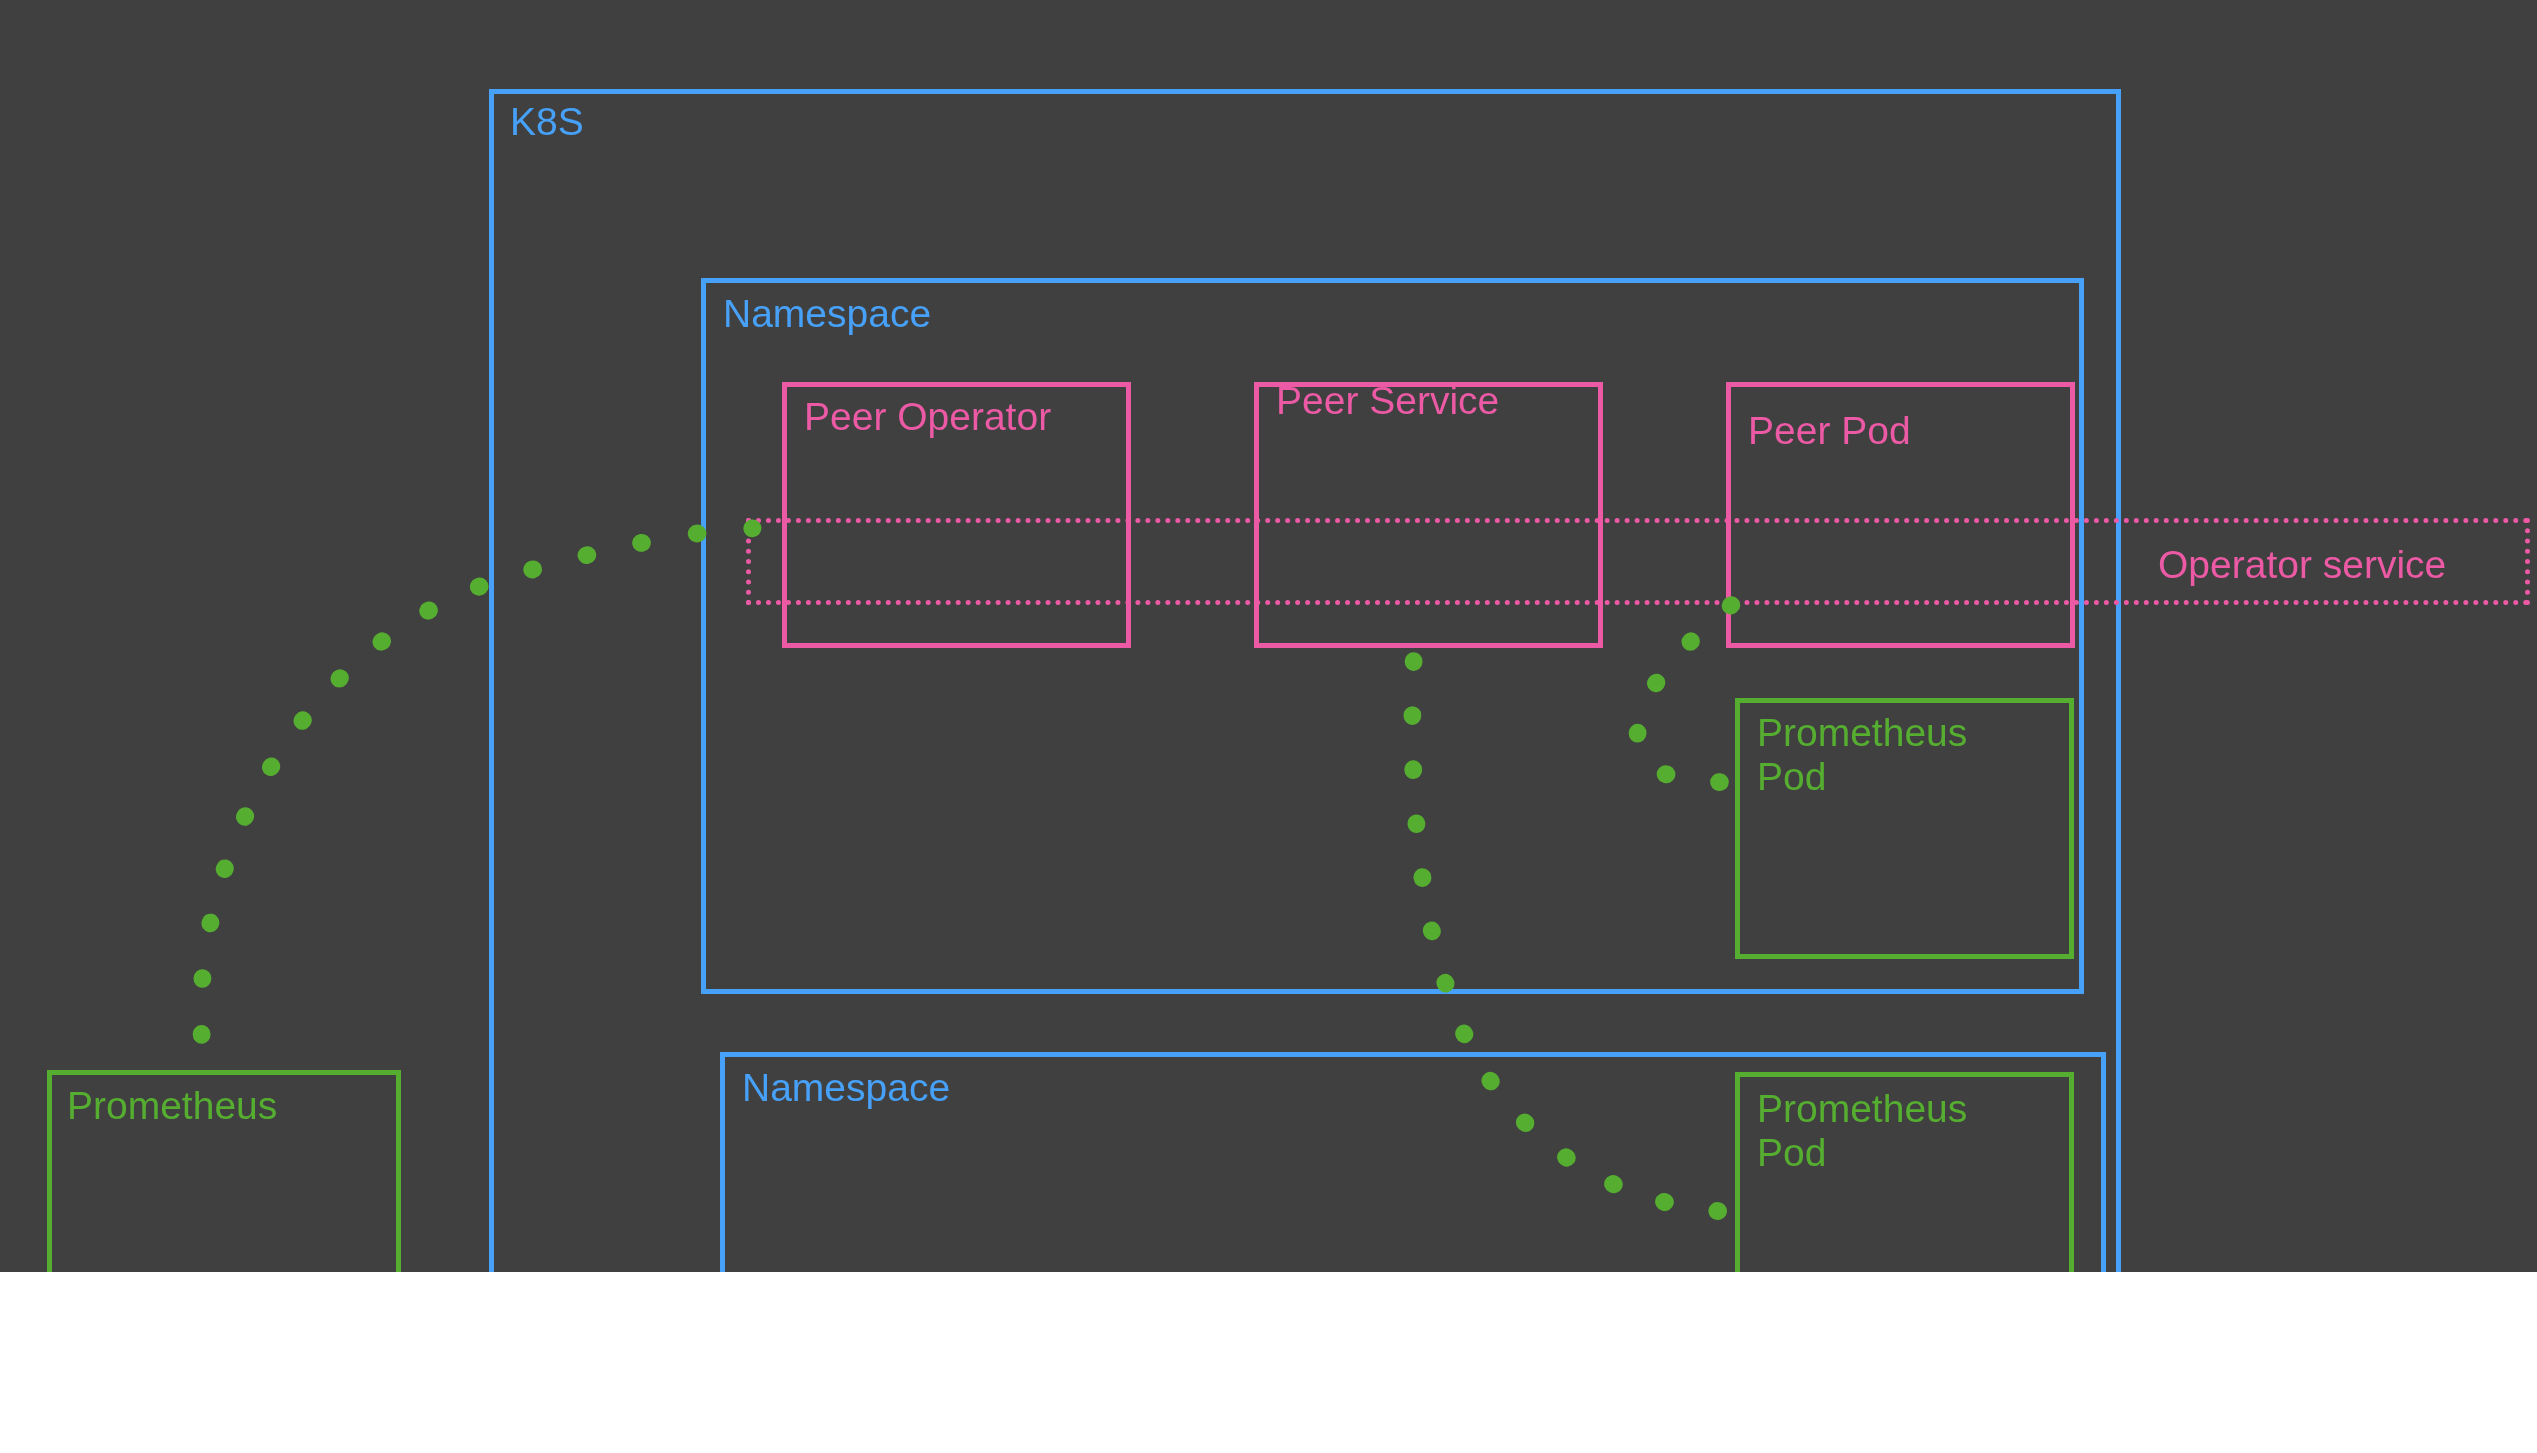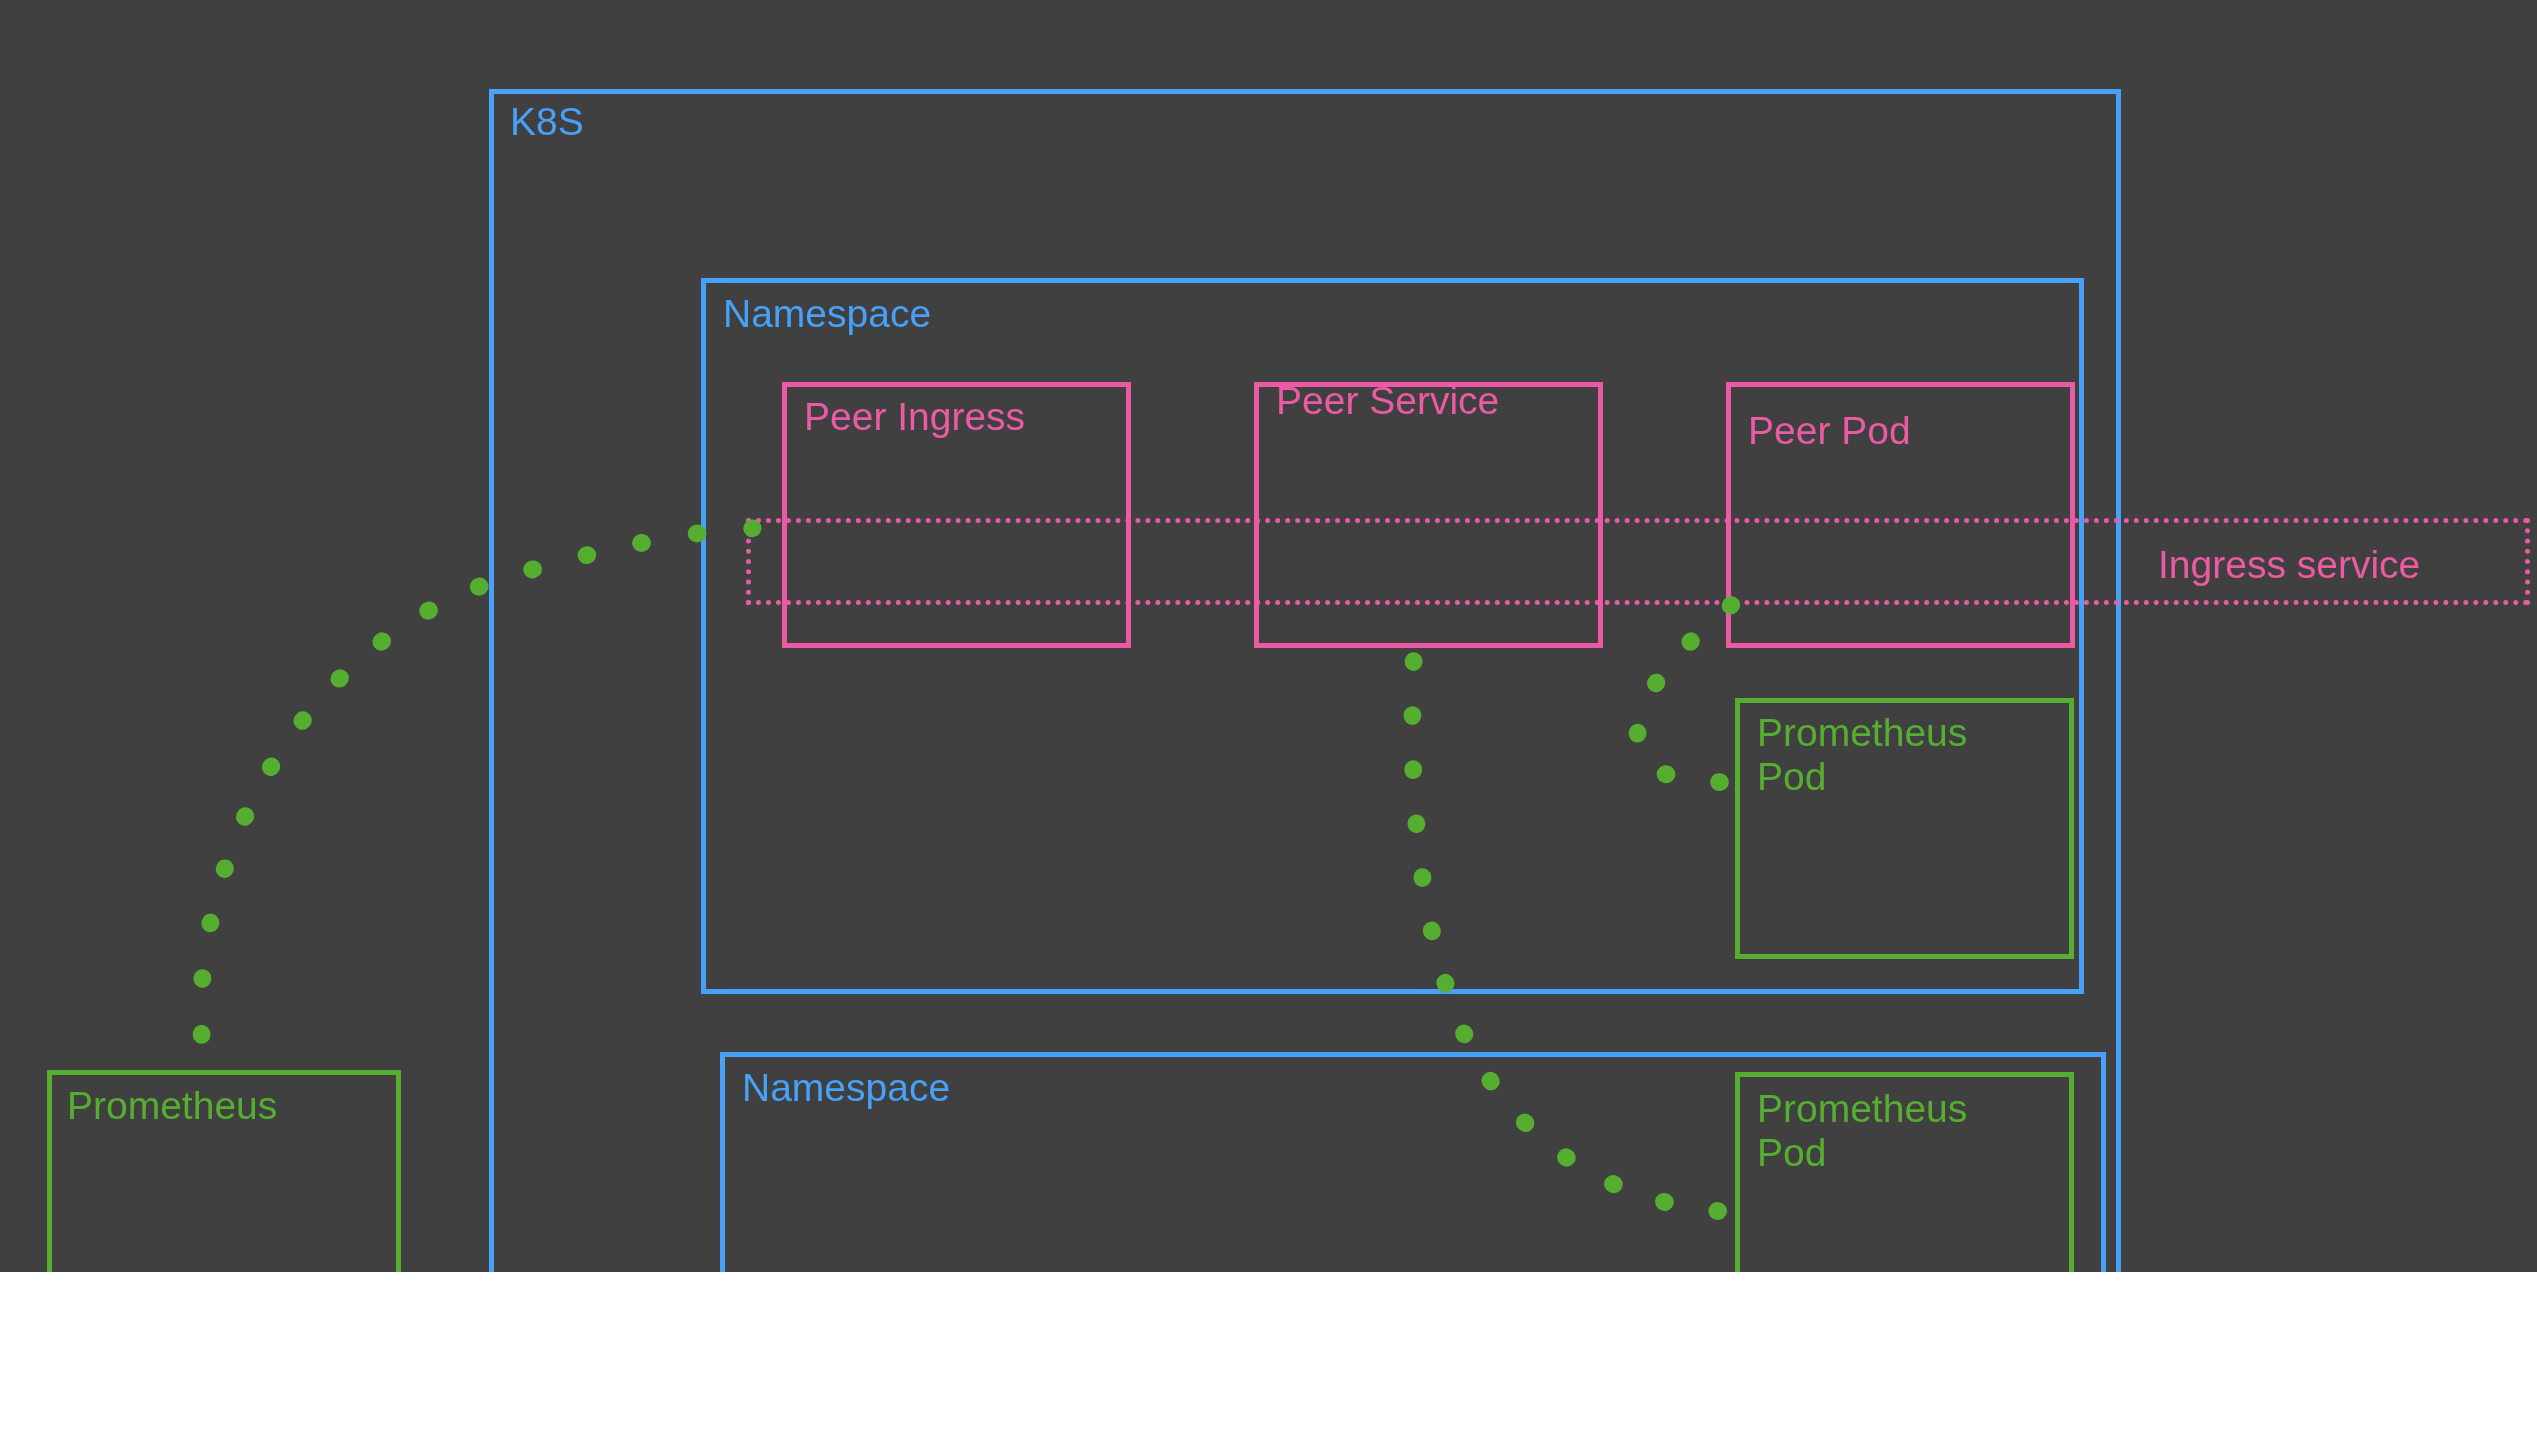--- a/index.html
+++ b/index.html
@@ -25,41 +25,41 @@
   <div class="box blue-box" style="left:489px;top:89px;width:1632px;height:1348px;"></div>
   <div class="lbl lbl-blue f40" style="left:510px;top:100px;">K8S</div>
 
   <div class="box blue-box" style="left:701px;top:278px;width:1383px;height:716px;"></div>
   <div class="lbl lbl-blue f40" style="left:723px;top:292px;">Namespace</div>
 
   <div class="box blue-box" style="left:720px;top:1052px;width:1386px;height:293px;"></div>
   <div class="lbl lbl-blue f40" style="left:742px;top:1066px;">Namespace</div>
 
   <div class="box pink-box" style="left:782px;top:382px;width:349px;height:266px;"></div>
-  <div class="lbl lbl-pink f40" style="left:804px;top:395px;">Peer Ingress</div>
+  <div class="lbl lbl-pink f40" style="left:804px;top:395px;">Peer Operator</div>
 
   <div class="box pink-box" style="left:1254px;top:382px;width:349px;height:266px;"></div>
   <div class="lbl lbl-pink f40" style="left:1276px;top:379px;">Peer Service</div>
 
   <div class="box pink-box" style="left:1726px;top:382px;width:349px;height:266px;"></div>
   <div class="lbl lbl-pink f40" style="left:1748px;top:409px;">Peer Pod</div>
 
   <div class="box green-box" style="left:1735px;top:698px;width:339px;height:261px;"></div>
   <div class="lbl lbl-green f40" style="left:1757px;top:711px;">Prometheus
 Pod</div>
 
   <div class="box green-box" style="left:1735px;top:1072px;width:339px;height:280px;"></div>
   <div class="lbl lbl-green f40" style="left:1757px;top:1087px;">Prometheus
 Pod</div>
 
   <div class="box green-box" style="left:47px;top:1070px;width:354px;height:268px;"></div>
   <div class="lbl lbl-green f40" style="left:67px;top:1084px;">Prometheus</div>
 
   <div class="box dotted-box" style="left:746px;top:518px;width:1784px;height:87px;"></div>
-  <div class="lbl lbl-pink f40" style="left:2158px;top:543px;">Ingress service</div>
+  <div class="lbl lbl-pink f40" style="left:2158px;top:543px;">Operator service</div>
 
   <svg class="overlay" viewBox="0 0 2580 1478" xmlns="http://www.w3.org/2000/svg">
     <path d="M 205 1052 C 195 880, 300 650, 520 585 C 640 550, 710 540, 765 537" fill="none" stroke="#56ae31" stroke-width="18" stroke-linecap="round" stroke-dasharray="1 56"></path>
     <path d="M 1760 615 C 1705 660, 1660 710, 1665 755 C 1670 790, 1715 795, 1755 795" fill="none" stroke="#56ae31" stroke-width="18" stroke-linecap="round" stroke-dasharray="1 54"></path>
     <path d="M 1437 672 C 1432 800, 1440 960, 1500 1075 C 1570 1195, 1680 1228, 1760 1232" fill="none" stroke="#56ae31" stroke-width="18" stroke-linecap="round" stroke-dasharray="1 54"></path>
   </svg>
 
 </div>
 
 

